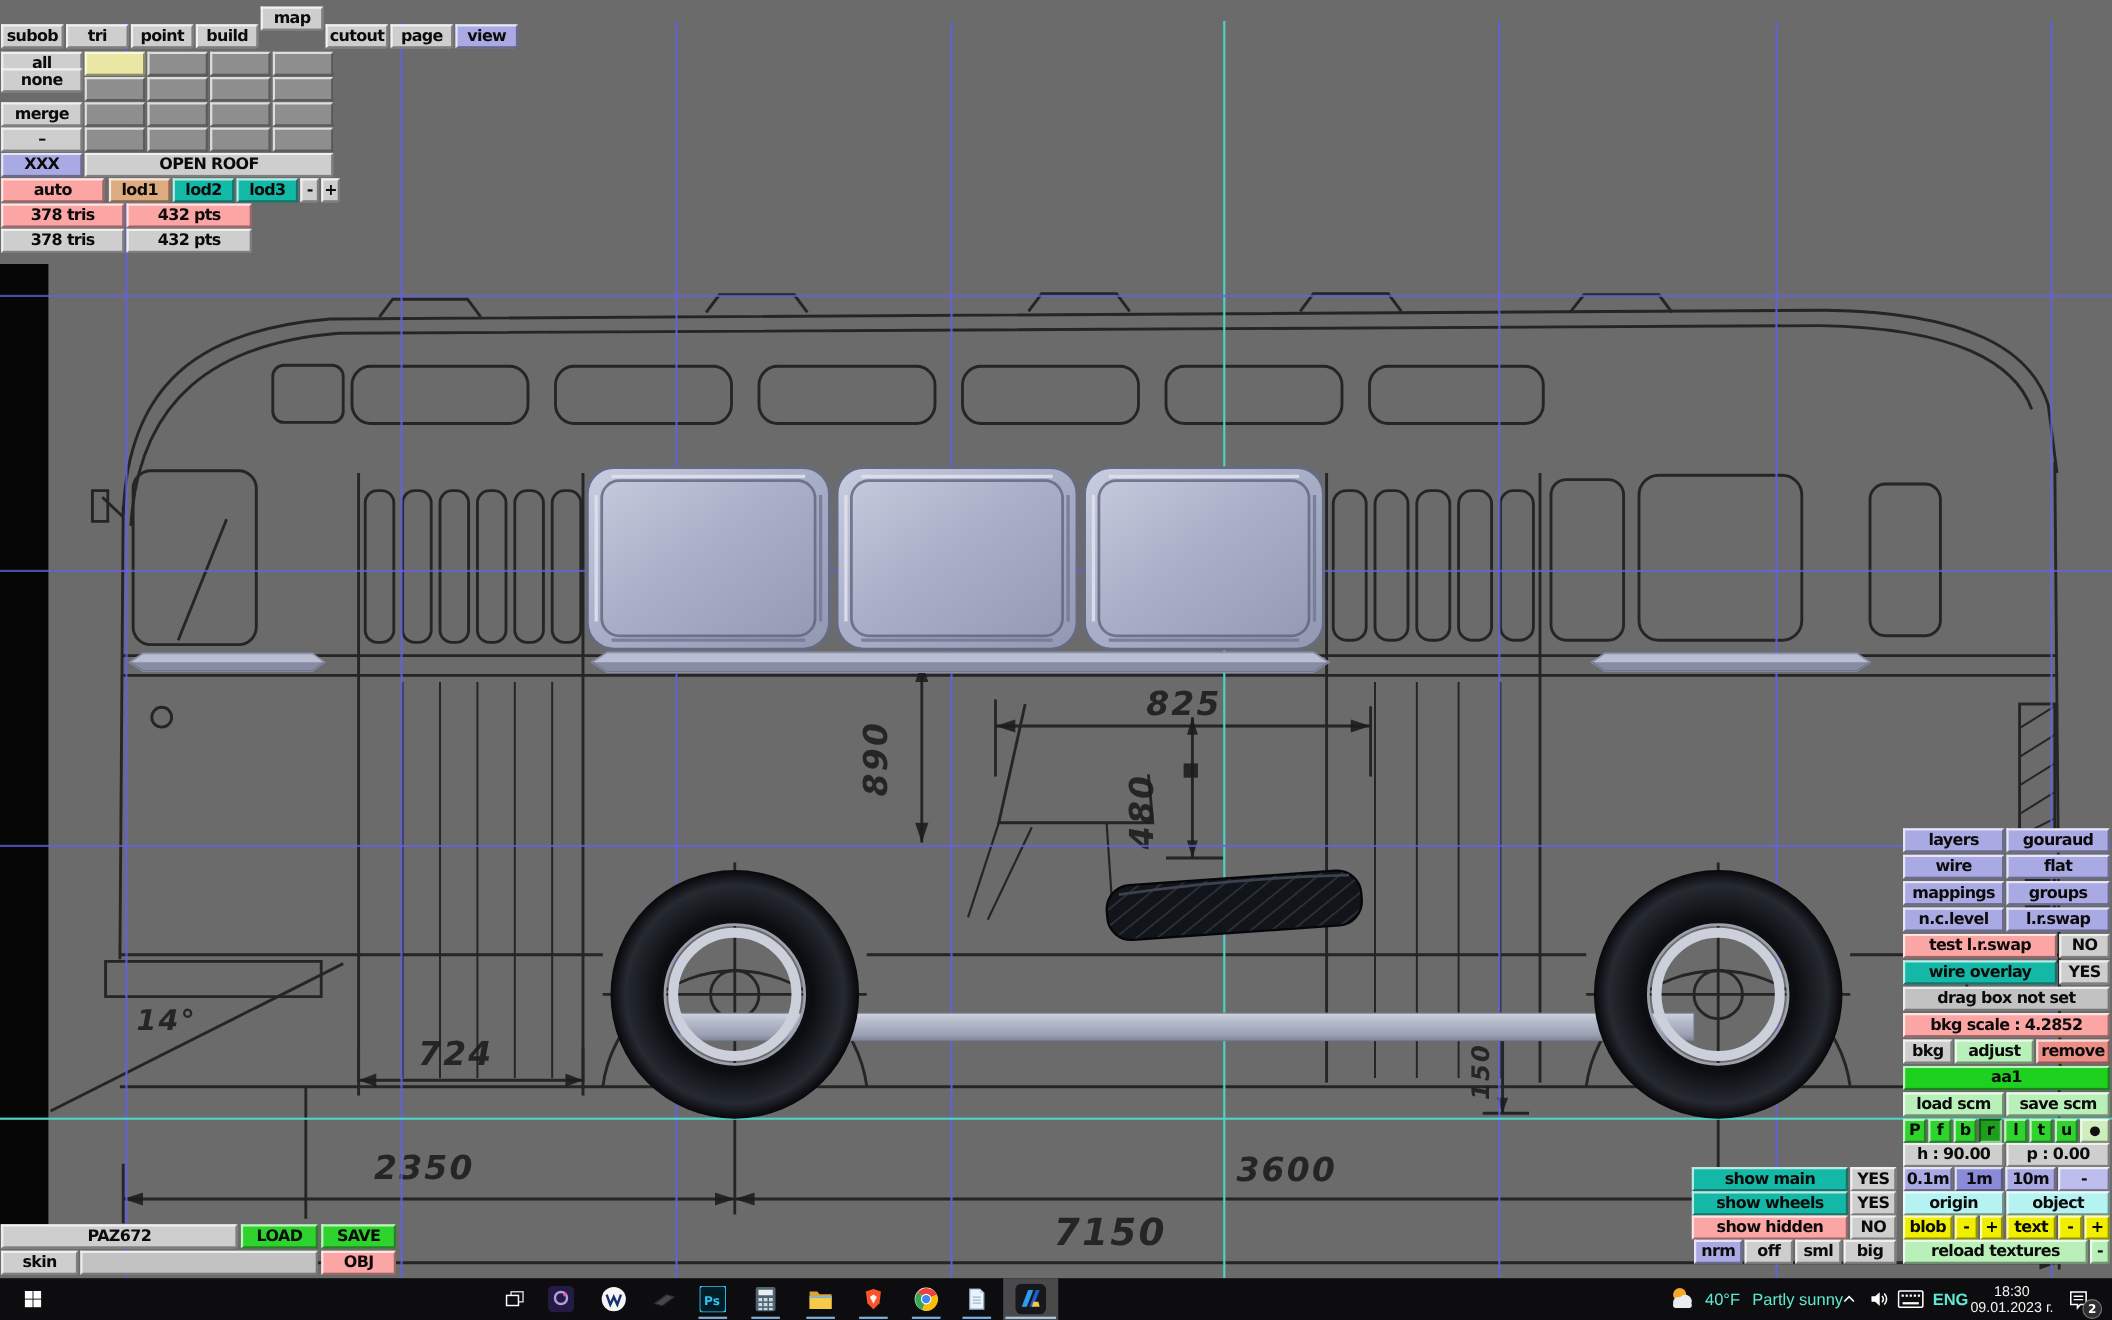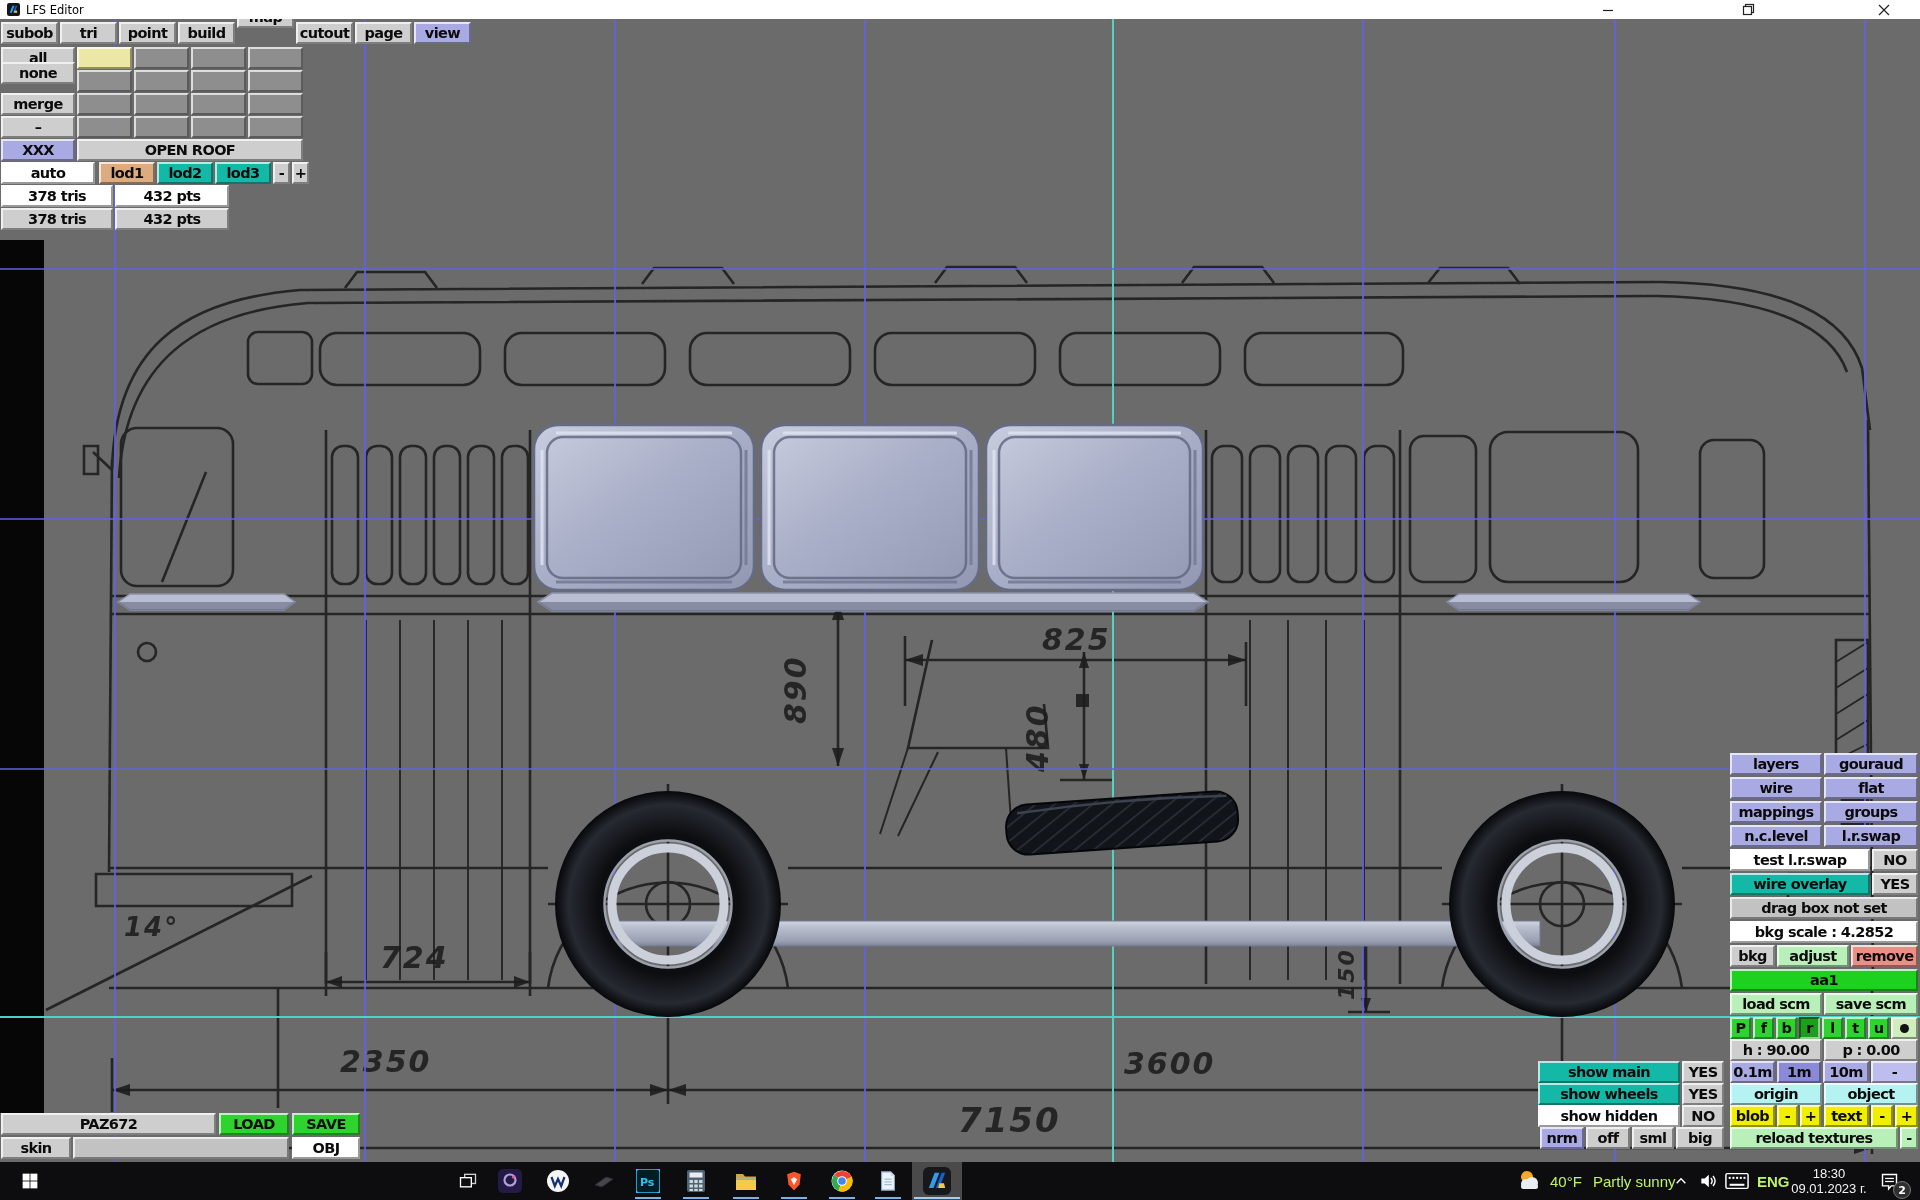--- a/index.html
+++ b/index.html
@@ -18,35 +18,35 @@
   .gh{position:absolute;left:0;width:1920px;height:2px;z-index:3;background:rgba(98,98,225,.75)}
   .cyan{background:#4ed2c2 !important}
   
   .b{position:absolute;height:22px;display:flex;align-items:center;justify-content:center;
      font-weight:bold;font-size:14.5px;letter-spacing:-0.6px;color:#0b0b0b;box-sizing:border-box;
      border-top:2px solid rgba(255,255,255,.7);border-left:2px solid rgba(255,255,255,.7);
      border-right:2px solid rgba(30,30,30,.45);border-bottom:2px solid rgba(30,30,30,.45);
      z-index:10;white-space:nowrap;overflow:hidden}
   .gray{background:#cecece}.mgray{background:#c2c2c2}.dgray{background:#8e8e8e}
   .purple{background:#a9a9e4}.purpsel{background:#8a8ad8}.lpurple{background:#bdbdee}
-  .yellow{background:#ffffff}.byellow{background:#f0ef00}
+  .yellow{background:#fca5a5}.byellow{background:#f0ef00}
   .orange{background:#14b8a6}.dorange{background:#dcab80}
   .green{background:#2ed32e}.bgreen{background:#1fd11f}.dgreen{background:#1d9e1d;border-top-color:rgba(0,0,0,.4);border-left-color:rgba(0,0,0,.4);border-right-color:rgba(255,255,255,.5);border-bottom-color:rgba(255,255,255,.5)}
   .lgreen{background:#b9f0b9}.red{background:#ea8e86}.cyanb{background:#b5f2f2}
   .selcell{background:#eae8a4 !important}
   .dot{width:9px;height:9px;border-radius:50%;background:#111}
   .dotc{background:#cfeebd}
   
   .taskbar{position:absolute;left:0;top:1162px;width:1920px;height:38px;background:#0d0d0f;z-index:40;color:#fff}
   .tb-ico{position:absolute;top:1165px;width:36px;height:32px;display:flex;align-items:center;justify-content:center;z-index:41}
   .underline{position:absolute;top:1197px;height:2px;background:#7db2e0;z-index:42}
   .search{position:absolute;left:55px;top:1167px;width:393px;height:28px;background:#f3f3f3;border:1px solid #bdbdbd;
           display:flex;align-items:center;z-index:41;box-sizing:border-box;overflow:hidden}
   .search .ph{font-size:15px;color:#4f4f4f;margin-left:8px;font-family:"Liberation Sans",sans-serif}
-  .traytext{position:absolute;top:1162px;height:38px;display:flex;align-items:center;font-size:15px;color:#bef264;z-index:41;
+  .traytext{position:absolute;top:1162px;height:38px;display:flex;align-items:center;font-size:15px;color:#5eead4;z-index:41;
             font-family:"Liberation Sans",sans-serif}
   .clock{position:absolute;left:1788px;top:1166px;width:82px;text-align:center;color:#f2f2f2;z-index:41;
          font-family:"Liberation Sans",sans-serif}
   .clock .t{font-size:13px;line-height:15px}.clock .d{font-size:13px;line-height:15px}
   .badge{position:absolute;left:1893px;top:1181px;width:16px;height:16px;border-radius:50%;background:#2f2f2f;
          border:1px solid #777;color:#fff;font-size:11px;font-weight:bold;display:flex;align-items:center;justify-content:center;z-index:43}
 </style>
 </head>
 <body>
 
@@ -225,45 +225,20 @@
       <circle cx="668" cy="904" r="63.5" fill="none" stroke="#9ba1ad" stroke-width="2.5"></circle>
       <circle cx="668" cy="904" r="56" fill="none" stroke="#ccd0db" stroke-width="9"></circle>
     </g>
     <g>
       <path fill-rule="evenodd" fill="url(#tg)" d="M1449 904 a113 113 0 1 0 226 0 a113 113 0 1 0 -226 0 Z M1499 904 a63 63 0 1 1 126 0 a63 63 0 1 1 -126 0 Z"></path>
       <circle cx="1562" cy="904" r="63.5" fill="none" stroke="#9ba1ad" stroke-width="2.5"></circle>
       <circle cx="1562" cy="904" r="56" fill="none" stroke="#ccd0db" stroke-width="9"></circle>
     </g>
   </svg>
 
-  <div class="titlebar">
-    <svg class="appicon" viewBox="0 0 24 24">
-      <rect width="24" height="24" rx="4" fill="#15161a"></rect>
-      <path d="M5 18 L10 5 L14 5 L9 18 Z" fill="#2e9df0"></path>
-        <path d="M11 18 L16 5 L19 5 L14 18 Z" fill="#1a5fd0"></path>
-      <path d="M13 18 L19 18 L18 14 L14 14 Z" fill="#f2c94c"></path>
-    </svg>
-    <span class="title">LFS Editor</span>
-    <div class="wbtn" style="left:1586px">
-      <svg width="12" height="12" viewBox="0 0 12 12">
-          <line x1="1" y1="6.5" x2="11" y2="6.5" stroke="#222" stroke-width="1.2"></line>
-        </svg>
-      </div>
-    <div class="wbtn" style="left:1726px">
-      <svg width="13" height="13" viewBox="0 0 13 13">
-          <rect x="3.5" y="1.5" width="8" height="8" fill="none" stroke="#222" stroke-width="1.2"></rect>
-          <rect x="1.5" y="3.5" width="8" height="8" fill="#fff" stroke="#222" stroke-width="1.2"></rect>
-        </svg>
-      </div>
-    <div class="wbtn" style="left:1862px">
-      <svg width="12" height="12" viewBox="0 0 12 12">
-          <path d="M1 1 L11 11 M11 1 L1 11" stroke="#222" stroke-width="1.2"></path>
-        </svg>
-      </div>
-  </div>
 
   <div class="b gray" style="left:1px;top:22px;width:57px">subob</div>
   <div class="b gray" style="left:60px;top:22px;width:57px">tri</div>
   <div class="b gray" style="left:119px;top:22px;width:57px">point</div>
   <div class="b gray" style="left:178px;top:22px;width:57px">build</div>
   <div class="b gray" style="left:237px;top:6px;width:57px">map</div>
   <div class="b gray" style="left:296px;top:22px;width:57px">cutout</div>
   <div class="b gray" style="left:355px;top:22px;width:57px">page</div>
   <div class="b purple" style="left:414px;top:22px;width:57px">view</div>
 

